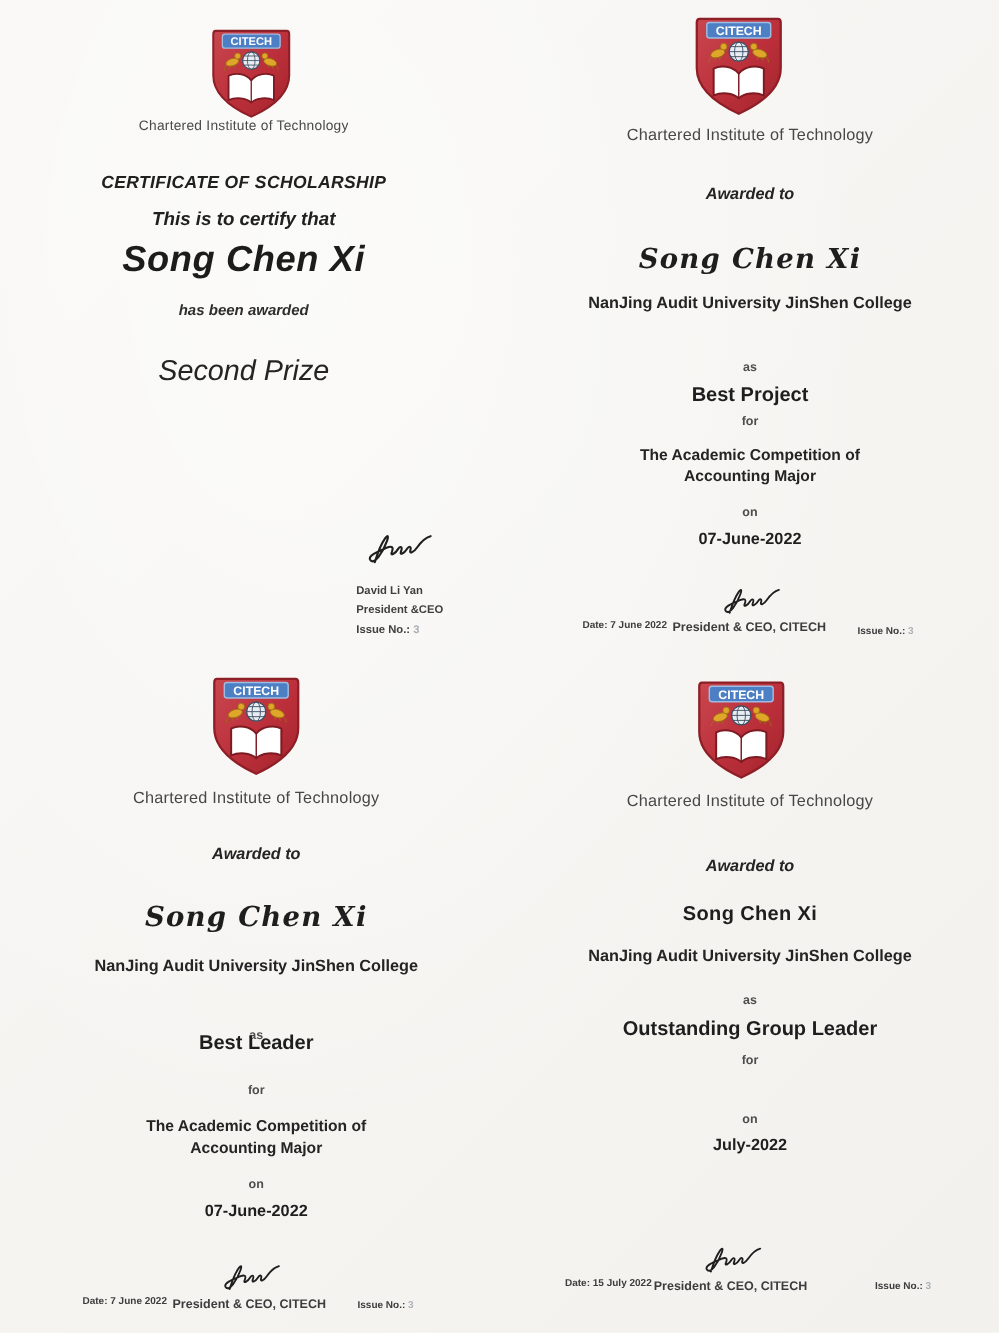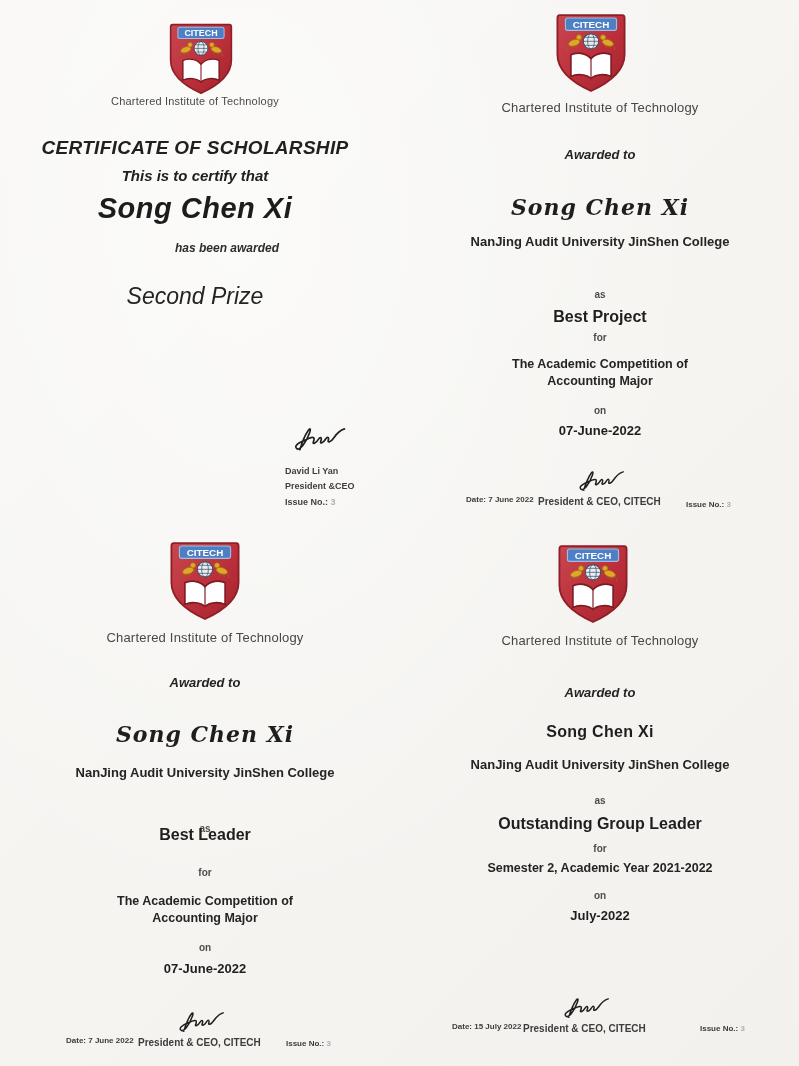--- a/index.html
+++ b/index.html
@@ -15,21 +15,21 @@
     background:
       radial-gradient(ellipse at 30% 20%, rgba(255,255,255,.55), rgba(255,255,255,0) 60%),
       linear-gradient(135deg,#f8f7f5 0%,#f5f4f1 55%,#f2f1ee 100%);
   }
   .cert{position:absolute;text-decoration:underline;}
   .line{position:absolute;left:0;width:100%;text-align:center;white-space:nowrap;}
   .logo{position:absolute;}
   
   .org-sm{font-size:11px;color:#4a4a4a;letter-spacing:.2px;}
   .org{font-size:13px;color:#474747;letter-spacing:.2px;}
-  .cert-title{font-size:19px;font-weight:700;font-style:italic;color:#202020;letter-spacing:.3px;}
+  .cert-title{font-size:14px;font-weight:700;font-style:italic;color:#202020;letter-spacing:.3px;}
   .certify{font-size:15px;font-weight:700;font-style:italic;color:#202020;}
   .big-name{font-size:29px;font-weight:700;font-style:italic;color:#1c1c1c;letter-spacing:.5px;}
   .small-it{font-size:12px;font-weight:600;font-style:italic;color:#2d2d2d;}
   .prize{font-size:23px;font-style:italic;color:#242424;}
   .detail{font-size:16px;font-style:italic;color:#242424;}
   .awarded-to{font-size:13px;font-weight:700;font-style:italic;color:#242424;}
   .script-name{font-family:"DejaVu Serif", serif;font-size:22px;font-weight:700;font-style:italic;color:#1e1e1e;letter-spacing:1px;}
   .bold-name{font-size:16px;font-weight:700;color:#1e1e1e;letter-spacing:.3px;}
   .inst{font-size:13px;font-weight:700;color:#242424;}
   .conj{font-size:10px;font-weight:600;color:#4d4d4d;}
@@ -92,21 +92,21 @@
 <div class="page">
 
   <section class="cert" style="left:0;top:0;width:390px;height:530px;">
     <svg class="logo" style="left:calc(50% + 6px);transform:translateX(-50%);top:22px;" width="66" height="74">
         <use href="#citech-shield"></use>
       </svg>
     <div class="line org-sm" style="top:95px;">Chartered Institute of Technology</div>
     <div class="line cert-title" style="top:137px;">CERTIFICATE OF SCHOLARSHIP</div>
     <div class="line certify" style="top:167px;">This is to certify that</div>
     <div class="line big-name" style="top:192px;">Song Chen Xi</div>
-    <div class="line small-it" style="top:241px;padding-left:32px;">has been awarded</div>
+    <div class="line small-it" style="top:241px;">has been awarded</div>
     <div class="line prize" style="top:283px;">Second Prize</div>
     <div style="position:absolute;left:285px;top:420px;">
       <svg width="62" height="34">
           <use href="#signature-scribble"></use>
         </svg>
       <div class="sig-line" style="margin-top:6px;">David Li Yan</div>
       <div class="sig-line">President &amp;CEO</div>
       <div class="sig-line" style="margin-top:1px;">
         <span>Issue No.:</span>
         <span class="faint">3</span>
@@ -174,21 +174,20 @@
     <svg class="logo" style="left:calc(50% - 7px);transform:translateX(-50%);top:13px;" width="73" height="82">
         <use href="#citech-shield"></use>
       </svg>
     <div class="line org" style="top:103px;">Chartered Institute of Technology</div>
     <div class="line awarded-to" style="top:155px;">Awarded to</div>
     <div class="line bold-name" style="top:193px;">Song Chen Xi</div>
     <div class="line inst" style="top:227px;">NanJing Audit University JinShen College</div>
     <div class="line conj" style="top:265px;">as</div>
     <div class="line award" style="top:285px;">Outstanding Group Leader</div>
     <div class="line conj" style="top:313px;">for</div>
-    <div class="line event" style="top:331px;">Semester 2, Academic Year  2021-2022</div>
     <div class="line conj" style="top:360px;">on</div>
     <div class="line date-line" style="top:378px;">July-2022</div>
     <div class="tiny" style="left:22px;top:492px;">Date: 15 July 2022</div>
     <div class="foot-sig" style="left:93px;top:461px;width:120px;">
       <svg width="54" height="30">
           <use href="#signature-scribble"></use>
         </svg>
       <div class="sig-label">President &amp; CEO, CITECH</div>
     </div>
     <div class="tiny" style="left:270px;top:494px;">

